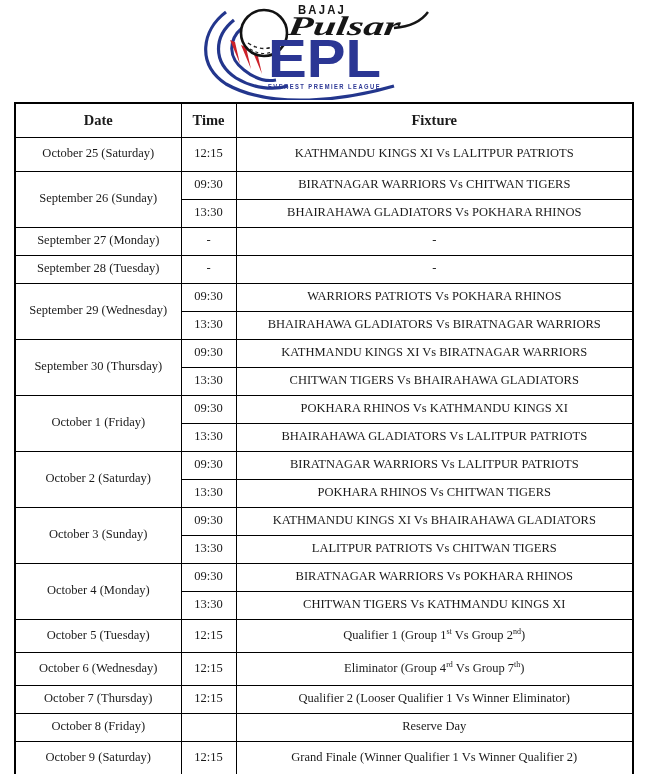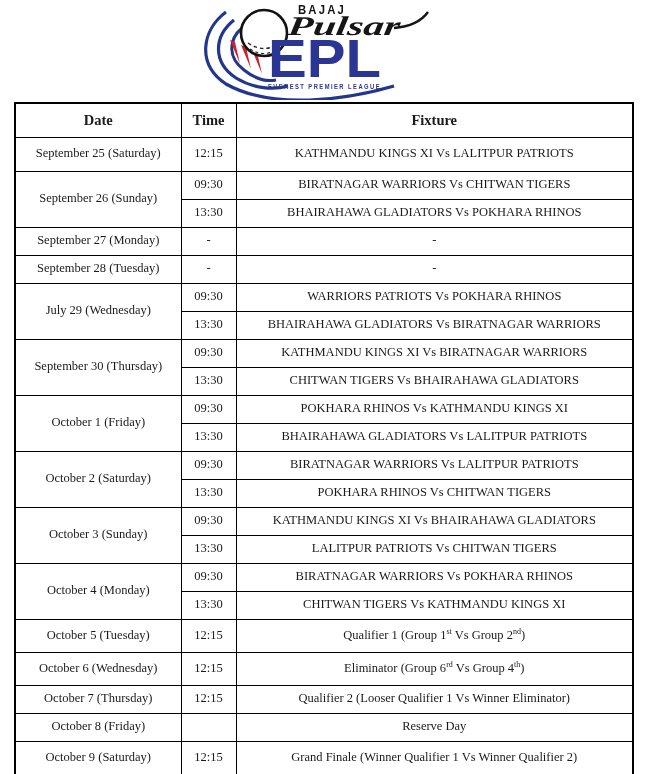--- a/index.html
+++ b/index.html
@@ -77,21 +77,21 @@
   <thead>
     <tr class="h34">
       <th>Date</th>
       <th>Time</th>
       <th>Fixture</th>
     </tr>
   </thead>
   <tbody>
 
     <tr class="h34">
-      <td>September 25 (Saturday)</td>
+      <td>October 25 (Saturday)</td>
       <td>12:15</td>
       <td>KATHMANDU KINGS XI Vs LALITPUR PATRIOTS</td>
     </tr>
 
     <tr class="h28">
       <td rowspan="2">September 26 (Sunday)</td>
       <td>09:30</td>
       <td>BIRATNAGAR WARRIORS Vs CHITWAN TIGERS</td>
     </tr>
     <tr class="h28">
@@ -105,21 +105,21 @@
       <td>-</td>
     </tr>
 
     <tr class="h28">
       <td>September 28 (Tuesday)</td>
       <td>-</td>
       <td>-</td>
     </tr>
 
     <tr class="h28">
-      <td rowspan="2">July 29 (Wednesday)</td>
+      <td rowspan="2">September 29 (Wednesday)</td>
       <td>09:30</td>
       <td>WARRIORS PATRIOTS Vs POKHARA RHINOS</td>
     </tr>
     <tr class="h28">
       <td>13:30</td>
       <td>BHAIRAHAWA GLADIATORS Vs BIRATNAGAR WARRIORS</td>
     </tr>
 
     <tr class="h28">
       <td rowspan="2">September 30 (Thursday)</td>
@@ -173,21 +173,21 @@
 
     <tr class="h33">
       <td>October 5 (Tuesday)</td>
       <td>12:15</td>
       <td><span>Qualifier 1 (Group 1</span><sup>st</sup><span> Vs Group 2</span><sup>nd</sup><span>)</span></td>
     </tr>
 
     <tr class="h33">
       <td>October 6 (Wednesday)</td>
       <td>12:15</td>
-      <td><span>Eliminator (Group 6</span><sup>rd</sup><span> Vs Group 4</span><sup>th</sup><span>)</span></td>
+      <td><span>Eliminator (Group 4</span><sup>rd</sup><span> Vs Group 7</span><sup>th</sup><span>)</span></td>
     </tr>
 
     <tr class="h28">
       <td>October 7 (Thursday)</td>
       <td>12:15</td>
       <td>Qualifier 2 (Looser Qualifier 1 Vs Winner Eliminator)</td>
     </tr>
 
     <tr class="h28">
       <td>October 8 (Friday)</td>

